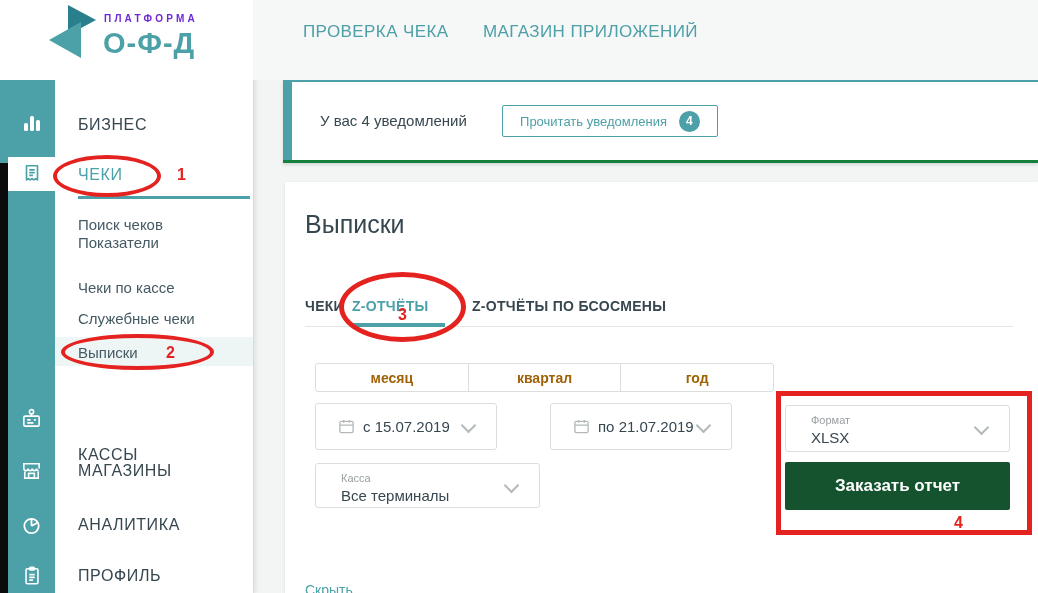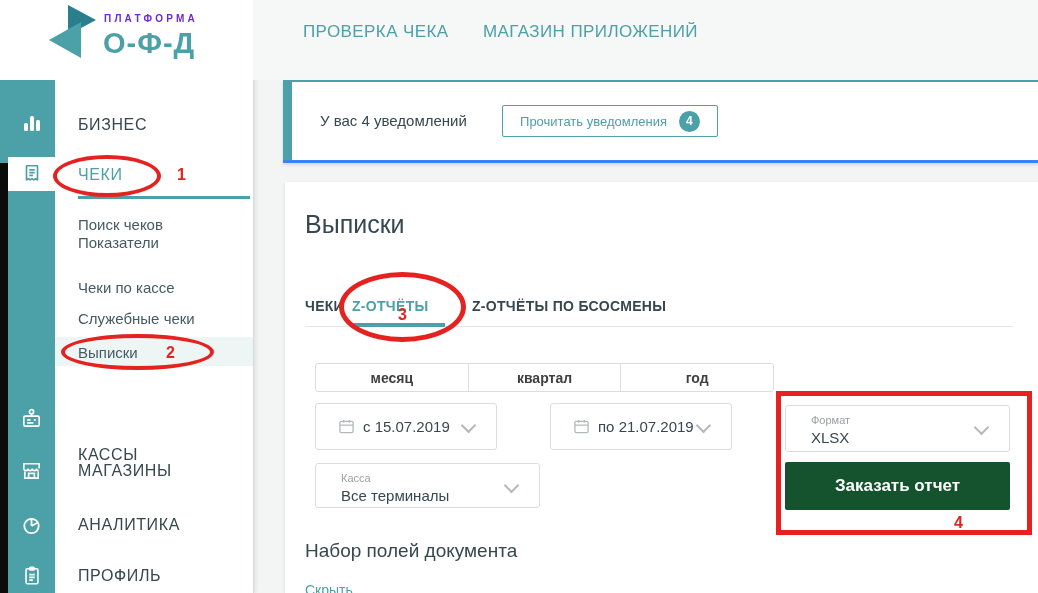--- a/index.html
+++ b/index.html
@@ -31,41 +31,41 @@
   .sub-item{left:78px;font-size:15px;color:#455a64;cursor:pointer;}
   .cheki-underline{left:78px;top:196px;width:172px;height:3px;background:#4ba1a7;}
   .sub-active-bg{left:55px;top:337px;width:198px;height:29px;background:#eef5f5;}
 
   
   .header{left:253px;top:0;width:785px;height:80px;background:#f6f7f7;}
   .topnav{font-size:17px;color:#4d9fa8;letter-spacing:.4px;cursor:pointer;}
 
   
   .notif{left:283px;top:80px;width:755px;height:83px;background:#fff;
-    border-top:2px solid #4ba1a7;border-bottom:3px solid #3b82f6;box-sizing:border-box;
+    border-top:2px solid #4ba1a7;border-bottom:3px solid #15803d;box-sizing:border-box;
     box-shadow:0 2px 3px rgba(0,0,0,.12);}
   .notif-accent{left:0;top:0;width:9px;height:78px;background:#4ba1a7;}
   .notif-msg{left:37px;top:30px;font-size:15px;color:#37474f;}
   .notif-btn{left:219px;top:23px;width:216px;height:32px;border:1px solid #4ba1a7;border-radius:2px;
     display:flex;align-items:center;justify-content:center;gap:12px;cursor:pointer;background:#fff;box-sizing:border-box;}
   .notif-btn-label{font-size:13px;color:#4d9fa8;}
   .notif-badge{width:21px;height:21px;border-radius:50%;background:#4ba1a7;color:#fff;
     font-size:12px;font-weight:bold;display:flex;align-items:center;justify-content:center;}
 
   
   .card{left:285px;top:182px;width:753px;height:411px;background:#fff;box-shadow:0 1px 3px rgba(0,0,0,.1);}
   .page-title{left:20px;top:28px;font-size:25px;color:#37474f;}
   .tab{top:116px;font-size:14px;font-weight:bold;letter-spacing:.3px;color:#37474f;cursor:pointer;}
   .tab.active{color:#4ba1a7;}
   .tabs-divider{left:20px;top:144px;width:708px;height:1px;background:#e4e6e6;}
   .tab-underline{left:67px;top:141px;width:93px;height:4px;background:#4ba1a7;}
 
   .segment{left:30px;top:181px;width:459px;height:29px;display:flex;border:1px solid #dcdede;box-sizing:border-box;border-radius:3px;background:#fff;}
   .segment > div{flex:1;display:flex;align-items:center;justify-content:center;
-    font-size:14px;font-weight:bold;color:#404040;border-right:1px solid #dcdede;cursor:pointer;}
+    font-size:14px;font-weight:bold;color:#a16207;border-right:1px solid #dcdede;cursor:pointer;}
   .segment > div:last-child{border-right:none;}
 
   .field{background:#fff;border:1px solid #dcdede;border-radius:3px;box-sizing:border-box;cursor:pointer;}
   .date-field{top:221px;width:182px;height:47px;}
   .date-field .val{position:absolute;left:47px;top:14px;font-size:15px;color:#37474f;}
   .cal{position:absolute;left:22px;top:14px;}
   .chev{position:absolute;width:9px;height:9px;border-right:2px solid #b3b9ba;border-bottom:2px solid #b3b9ba;
     transform:rotate(45deg);right:22px;top:16px;}
   .select-field .lbl{position:absolute;left:25px;top:8px;font-size:11px;color:#9aa0a2;}
   .select-field .val{position:absolute;left:25px;top:23px;font-size:15px;color:#37474f;}
@@ -208,21 +208,20 @@
   </div>
 
   <div class="abs field select-field" style="left:500px;top:223px;width:225px;height:47px;">
     <span class="lbl">Формат</span>
     <span class="val">XLSX</span>
     <span class="chev"></span>
   </div>
 
   <button class="abs order-btn">Заказать отчет</button>
 
-  <div class="abs fields-heading">Набор полей документа</div>
   <div class="abs hide-link">Скрыть</div>
 </div>
 
 <div class="abs anno anno-ellipse" style="left:53px;top:155px;width:108px;height:42px;"></div>
 <div class="abs anno anno-num" style="left:177px;top:166px;">1</div>
 
 <div class="abs anno anno-ellipse" style="left:61px;top:334px;width:153px;height:36px;"></div>
 <div class="abs anno anno-num" style="left:166px;top:344px;">2</div>
 
 <div class="abs anno anno-ellipse" style="left:339px;top:272px;width:127px;height:70px;border-width:5px;"></div>

